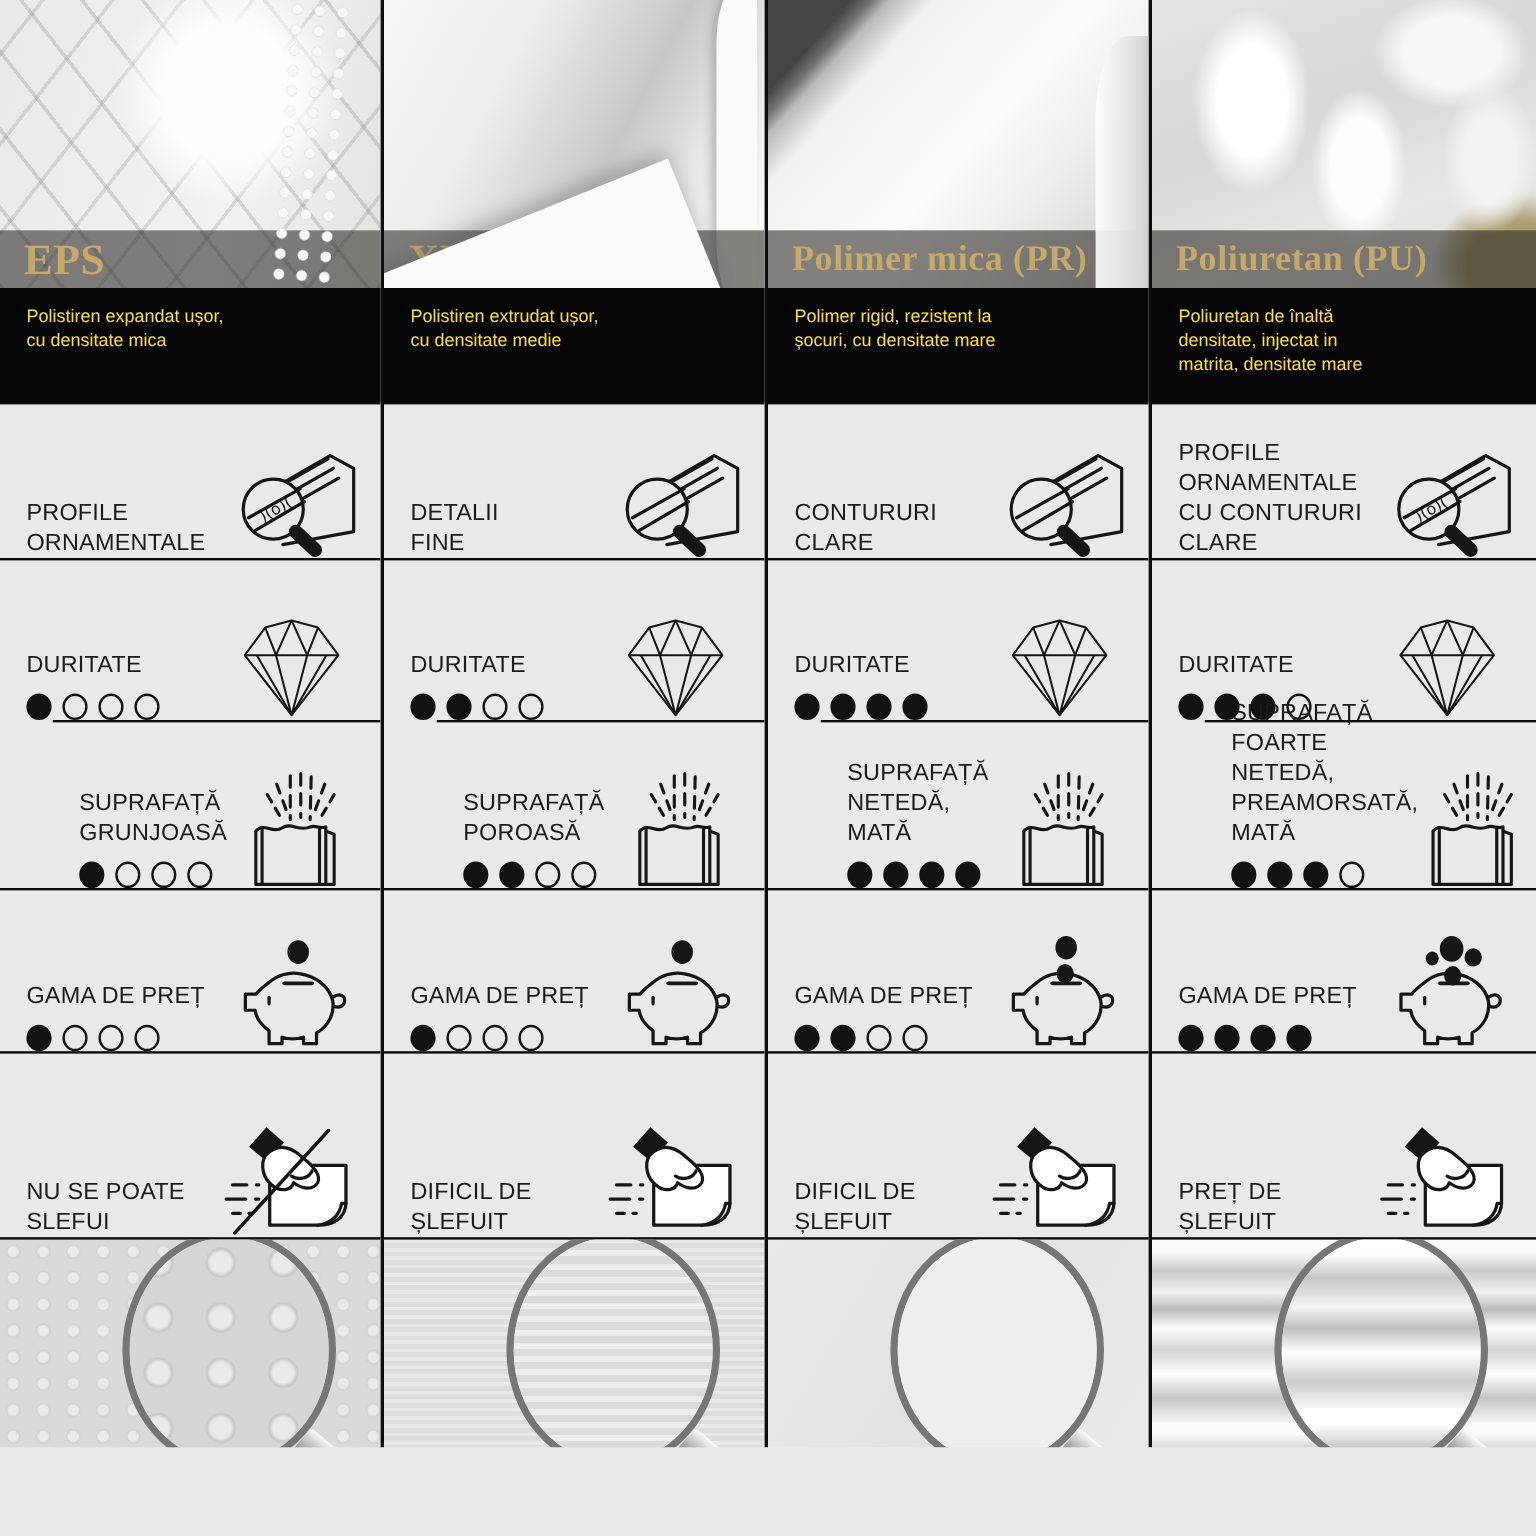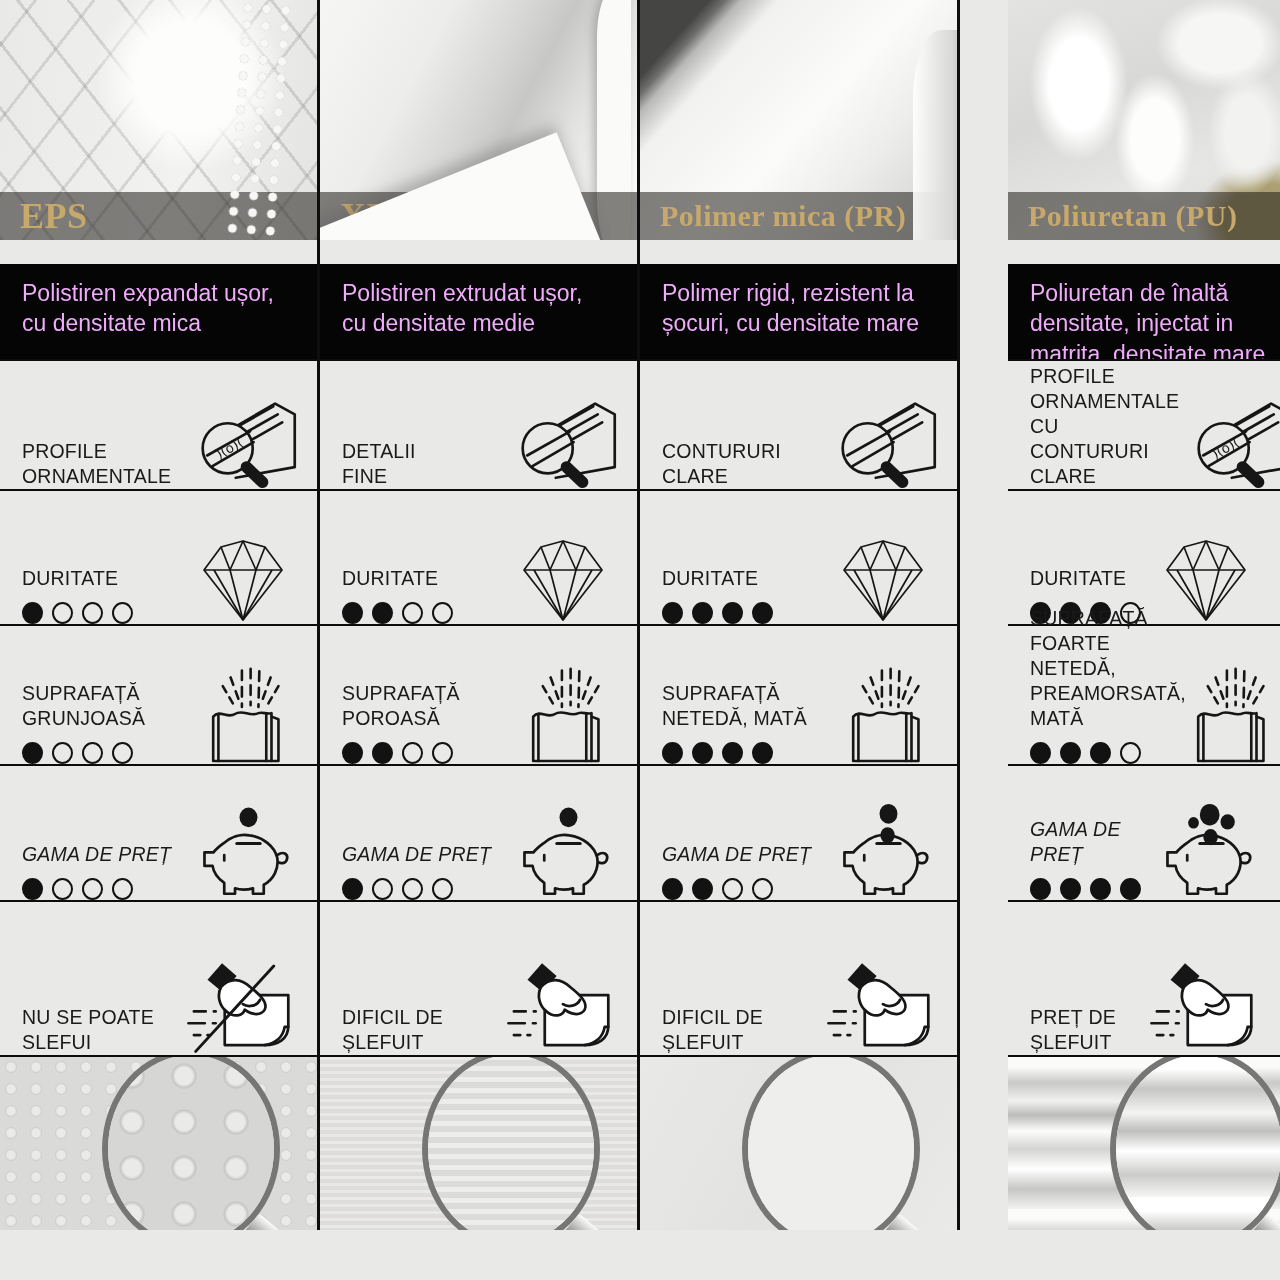--- a/index.html
+++ b/index.html
@@ -1,21 +1,21 @@
 <!DOCTYPE html>
 <html><head>
 <meta charset="utf-8">
 <style>
   html,body{margin:0;padding:0;background:#333;}
   *{box-sizing:border-box;}
   .page{width:1280px;height:1280px;margin:0 auto;background:#e9eae8;overflow:hidden;
         font-family:"Liberation Sans",sans-serif;position:relative;}
   .grid{display:grid;grid-template-columns:repeat(4,1fr);width:1280px;}
   .col{border-right:3px solid #0e0e0e;display:flex;flex-direction:column;min-width:0;}
-  .col:last-child{border-right:none;padding-left:48px;}
+  .col:last-child{border-right:none;}
 
   
   .photo{height:240px;position:relative;overflow:hidden;background:#ececeb;}
   .photo-eps{background:
       radial-gradient(circle at 60% 32%, #fdfdfc 0 55px, rgba(250,250,249,0) 95px),
       repeating-linear-gradient(52deg, rgba(120,120,118,.25) 0 3px, rgba(0,0,0,0) 3px 40px),
       repeating-linear-gradient(-52deg, rgba(120,120,118,.22) 0 3px, rgba(0,0,0,0) 3px 46px),
       linear-gradient(100deg,#e9e9e8 0%,#f2f2f1 60%,#e3e3e1 100%);}
   .photo-eps::after{content:"";position:absolute;right:28px;top:0;bottom:0;width:58px;
       background:radial-gradient(circle 7px at 9px 9px,#f7f7f6 55%,#d7d7d5 62%,rgba(0,0,0,0) 68%);
@@ -37,30 +37,30 @@
       radial-gradient(ellipse 55px 90px at 88% 55%, #f2f2f0 0 40%, rgba(255,255,255,0) 70%),
       radial-gradient(ellipse 100px 80px at 96% 92%, #ac9f72 0 45%, rgba(172,159,114,0) 75%),
       linear-gradient(160deg,#e3e3e1 0%,#d8d8d6 40%,#e6e6e4 70%,#dbdbd9 100%);}
   .title-band{position:absolute;left:0;right:0;bottom:0;height:48px;background:rgba(32,30,26,.55);
       display:flex;align-items:center;padding-left:20px;}
   .title{font-family:"Liberation Serif",serif;color:#c8a96c;font-size:30px;font-weight:700;
       margin:0;letter-spacing:.5px;white-space:nowrap;}
   .col-eps .title,.col-xps .title{font-size:36px;}
 
   
-  .desc{height:95px;background:#050505;color:#f0abfc;font-size:23px;line-height:1.32;
-      padding:14px 14px 0 22px;white-space:pre-line;margin-top:24px;}
+  .desc{height:95px;background:#050505;color:#fde047;font-size:15px;line-height:1.32;
+      padding:14px 14px 0 22px;white-space:pre-line;}
 
   
   .cell{background:#e9eae8;border-top:2px solid #0c0c0c;display:flex;align-items:flex-end;
       justify-content:space-between;padding:0 16px 0 22px;}
   .r-feature{height:130px;}
   .r-duritate{height:135px;}
-  .r-suprafata{height:140px;}
-  .r-pret{height:136px;font-style:italic;}
+  .r-suprafata{height:140px;margin-left:44px;}
+  .r-pret{height:136px;}
   .r-slefuit{height:155px;}
   .cell-left{display:flex;flex-direction:column;}
   .label{font-size:19.5px;font-weight:500;color:#1a1a1a;line-height:1.28;letter-spacing:.2px;
       white-space:pre-line;max-width:175px;}
   .dots{display:flex;gap:9px;margin-top:11px;}
   .dot{width:21px;height:22px;border:2.6px solid #121212;border-radius:50%;}
   .dot.filled{background:#121212;}
   .icon{flex-shrink:0;}
   .icon svg{display:block;width:100%;height:auto;}
   .icon-feature{width:118px;}

